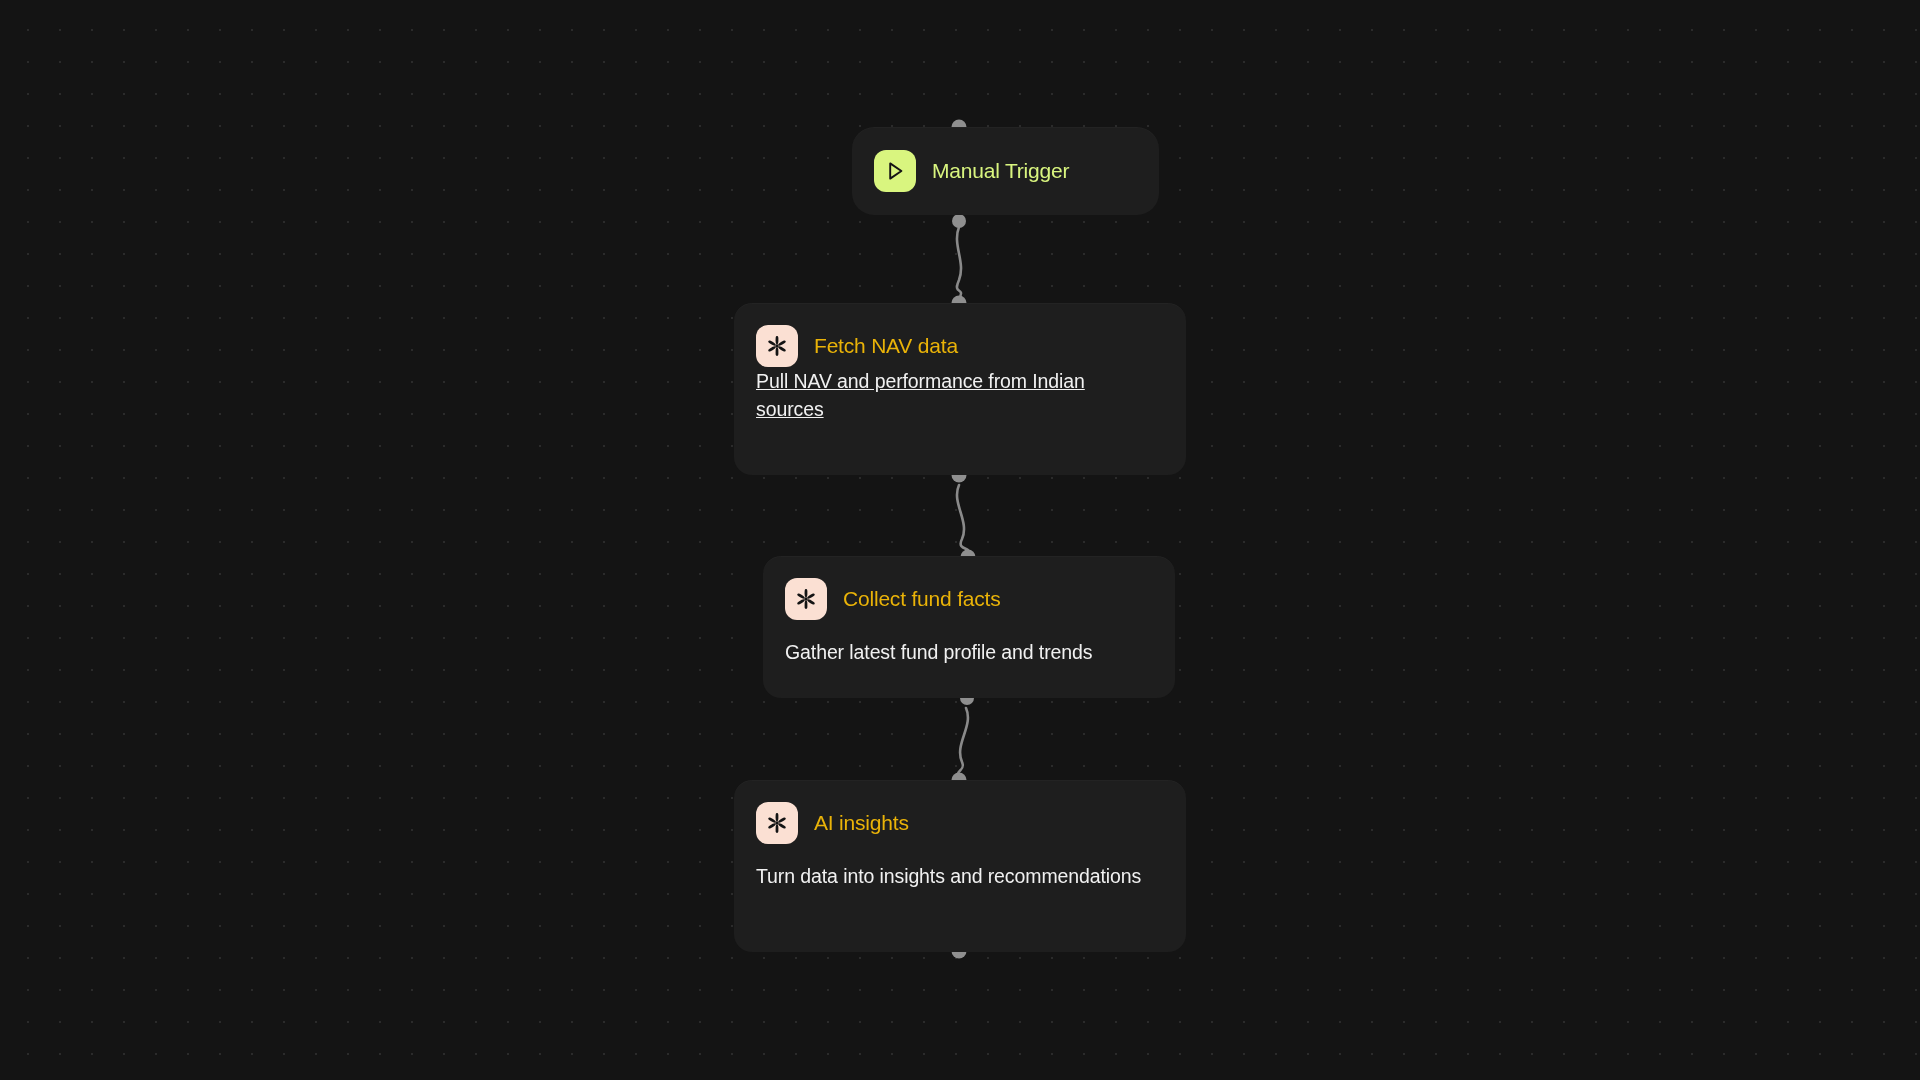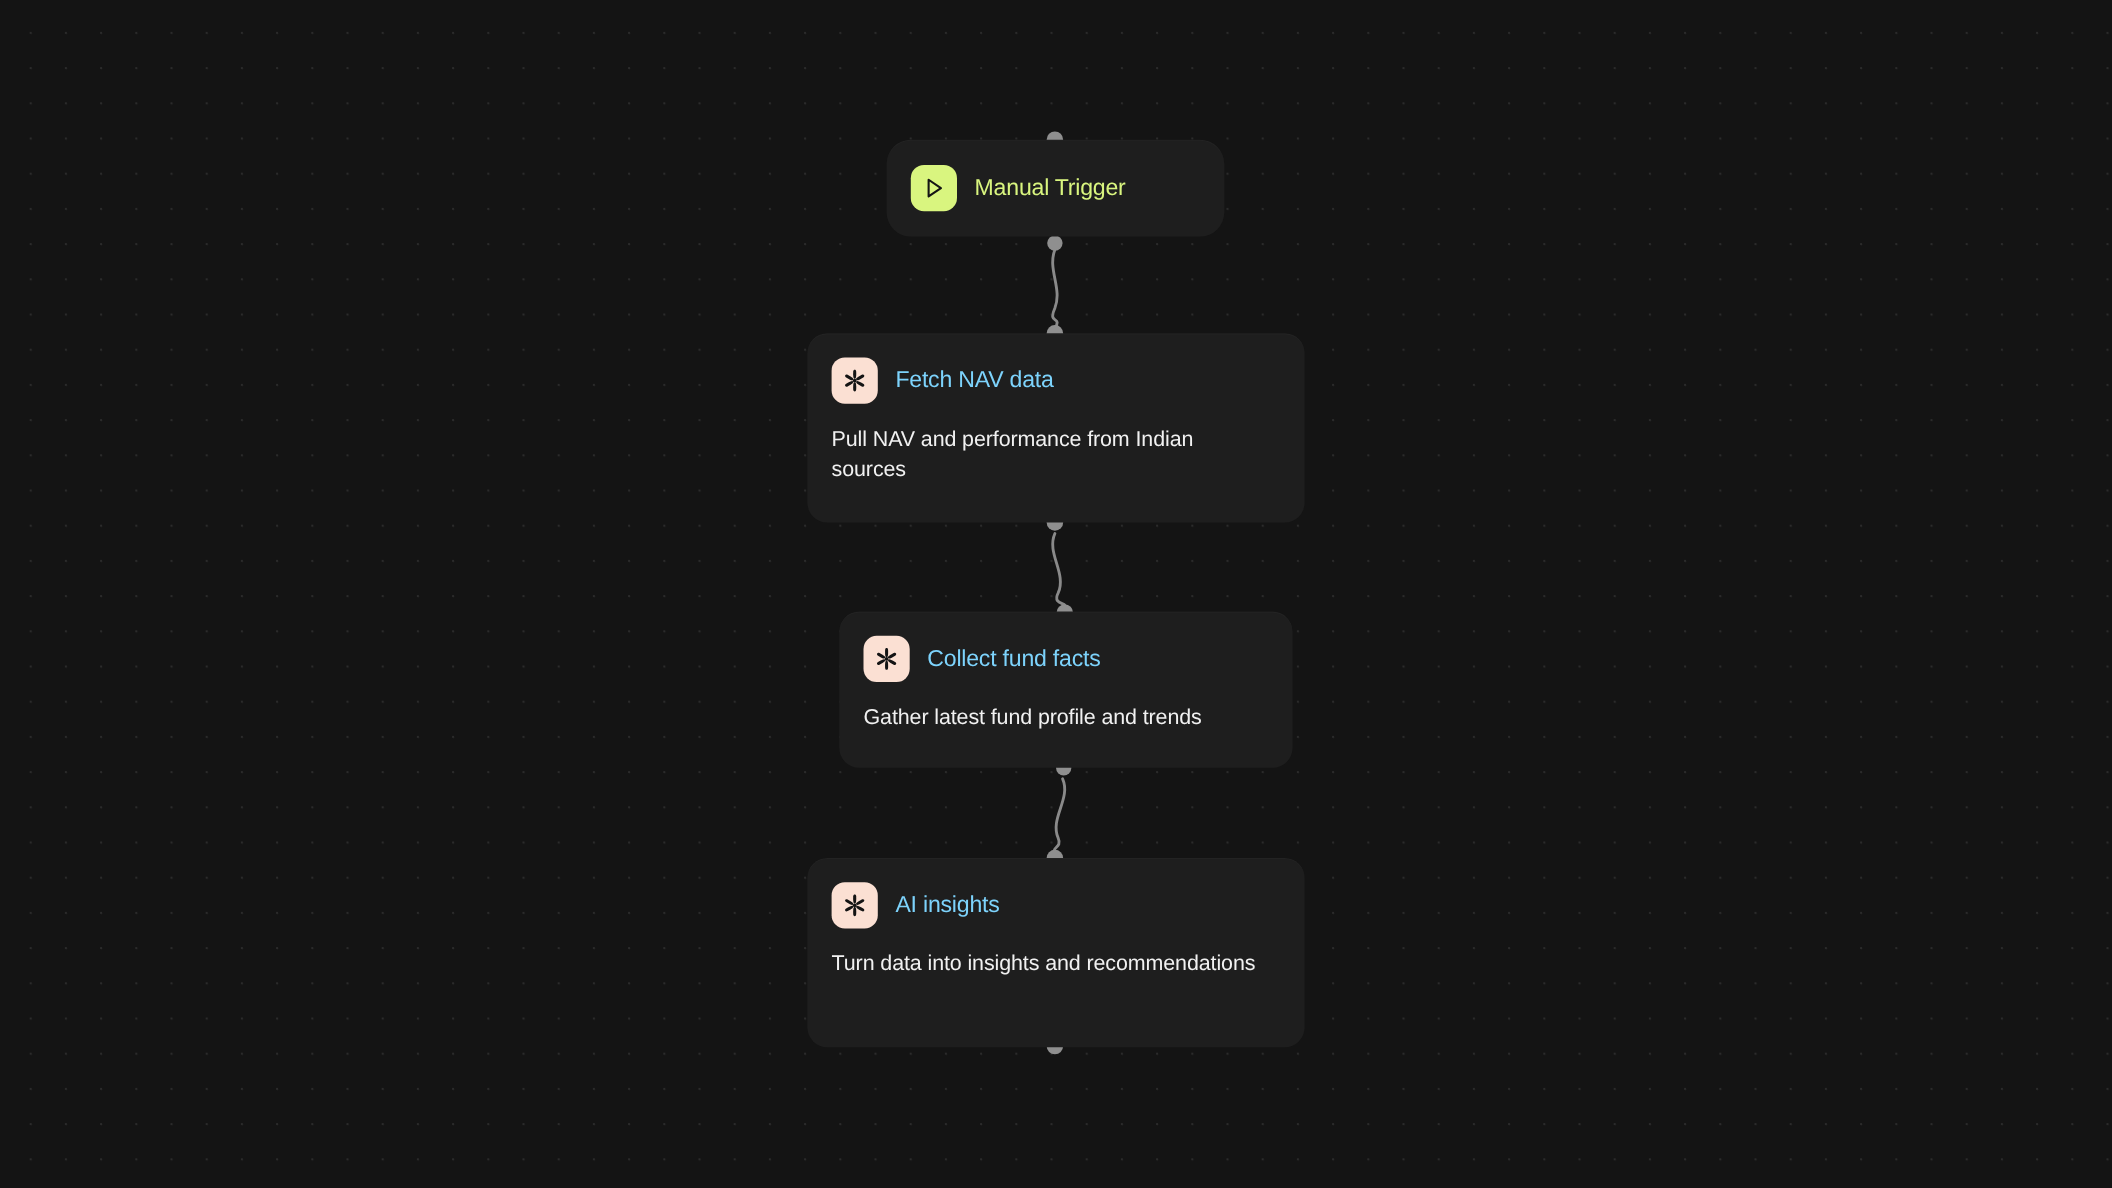--- a/index.html
+++ b/index.html
@@ -67,41 +67,41 @@
   }
   .node-icon.green { background:#d9f57f; }
   .node-icon.peach { background:#fbe0d3; }
 
   .node-title {
     font-size:21px;
     letter-spacing:-0.2px;
     white-space:nowrap;
   }
   .node-title.green-txt { color:#d9f57f; }
-  .node-title.peach-txt { color:#7dd3fc; }
+  .node-title.peach-txt { color:#eab308; }
 
   .node-desc {
     font-size:19.5px;
     line-height:28px;
     color:#f1f1f1;
     letter-spacing:-0.1px;
   }
 
   
   #node-trigger {
-    left:806px; top:127px;
+    left:852px; top:127px;
     width:307px; height:88px;
     padding:23px 0 0 22px;
   }
   #node-nav {
     left:734px; top:303px;
     width:452px; height:172px;
     padding:22px 0 0 22px;
   }
-  #node-nav .node-desc { margin-top:18px; width:390px; }
+  #node-nav .node-desc { margin-top:0; width:390px;text-decoration:underline; }
 
   #node-facts {
     left:763px; top:556px;
     width:412px; height:142px;
     padding:22px 0 0 22px;
   }
   #node-facts .node-desc { margin-top:18px; width:380px; }
 
   #node-ai {
     left:734px; top:780px;

